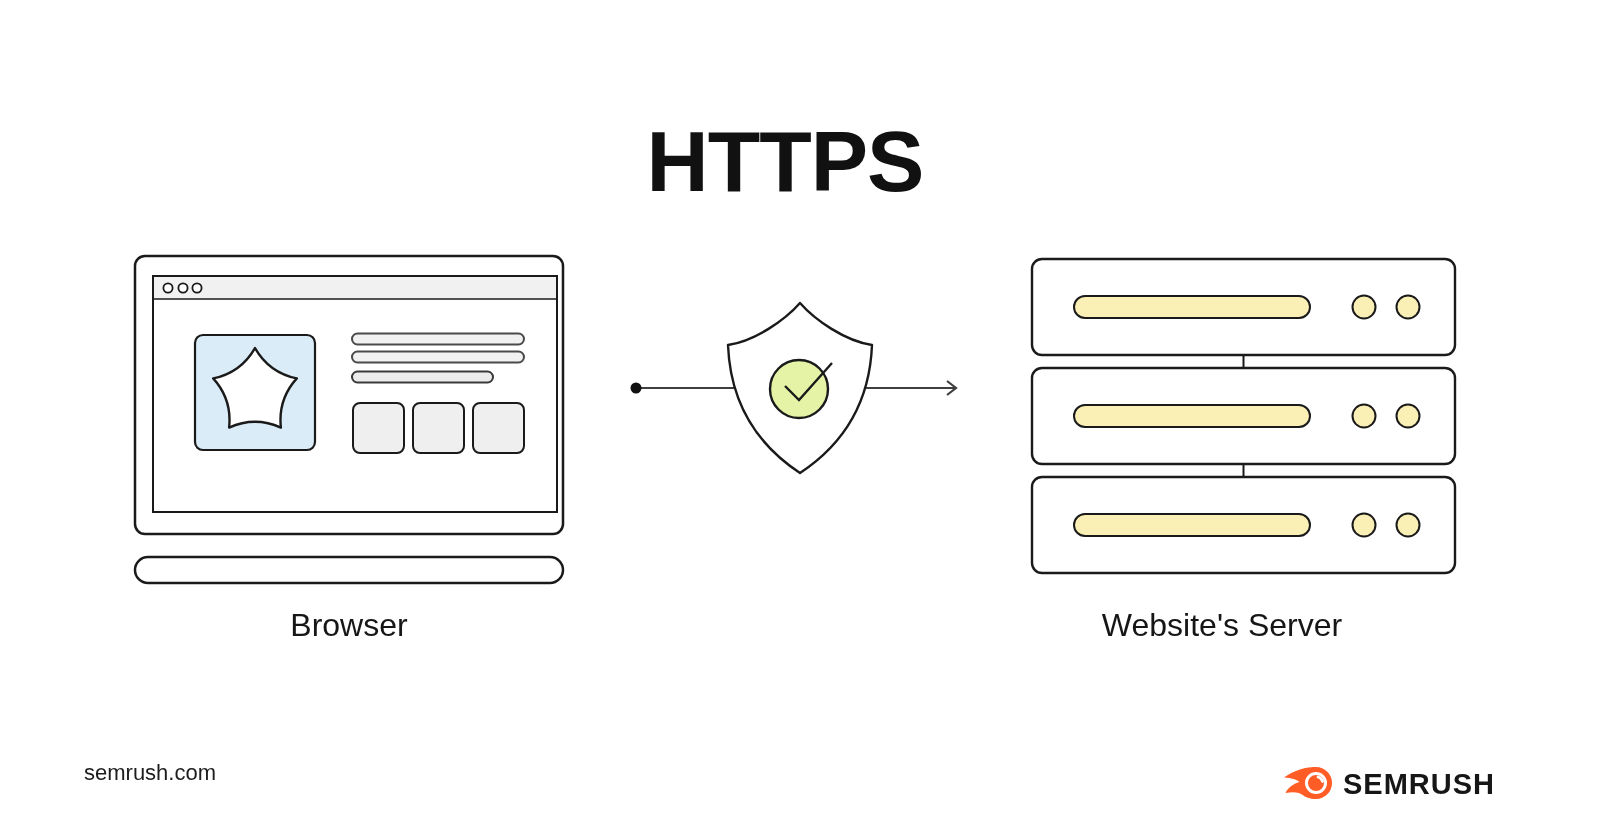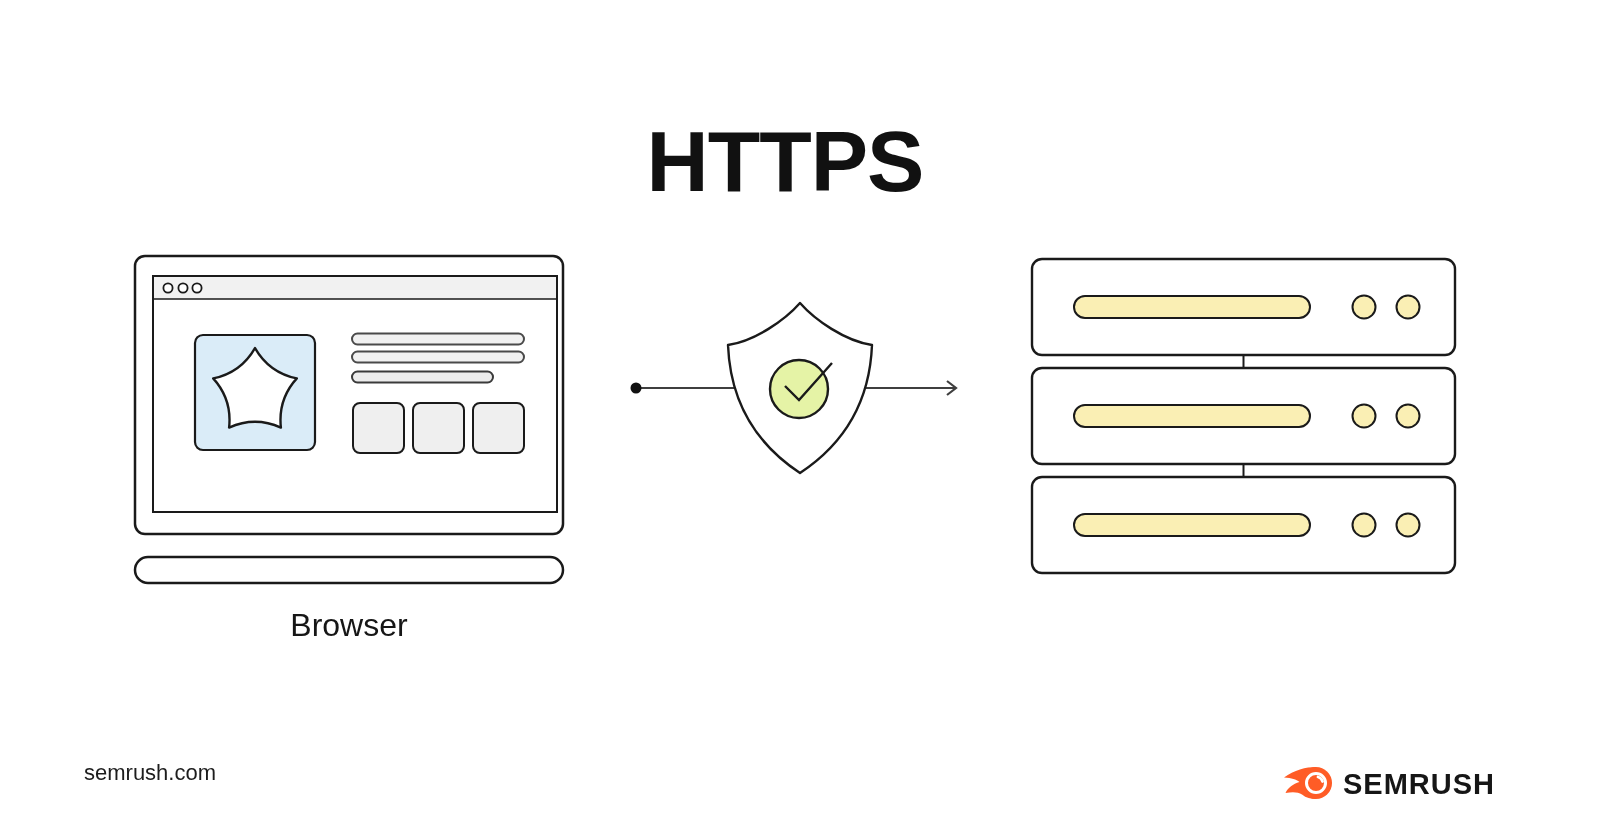--- a/index.html
+++ b/index.html
@@ -89,20 +89,21 @@
     </g>
     <g>
       <rect x="4" y="222" width="423" height="96" rx="10" fill="#fff" stroke="var(--c-outline)" stroke-width="2.4"></rect>
       <rect x="46" y="259" width="236" height="22" rx="11" fill="var(--c-pale-yellow)" stroke="var(--c-outline)" stroke-width="2"></rect>
       <circle cx="336" cy="270" r="11.5" fill="var(--c-pale-yellow)" stroke="var(--c-outline)" stroke-width="2"></circle>
       <circle cx="380" cy="270" r="11.5" fill="var(--c-pale-yellow)" stroke="var(--c-outline)" stroke-width="2"></circle>
     </g>
   </svg>
 
   <div class="node-label label-browser">Browser</div>
+  <div class="node-label label-server">Website's Server</div>
 
   <div class="footer-site">semrush.com</div>
 
   <div class="brand-logo">
     <svg width="52" height="38" viewBox="0 0 52 38">
       <path d="M34 3 C24 3 12 6 2 13.5 C10 14 14 15.5 17.5 18 C11 20 6 23.5 3.5 29 C11 27.5 16 28 20 30.5 C24 34 29 35 34 35 Z" fill="var(--c-brand-orange)"></path>
       <circle cx="34" cy="19" r="16" fill="var(--c-brand-orange)"></circle>
       <circle cx="34" cy="19" r="9.5" fill="none" stroke="#fff" stroke-width="3"></circle>
       <path d="M36 13 A6 6 0 0 1 40.5 17.5" fill="none" stroke="#fff" stroke-width="2.8" stroke-linecap="round"></path>
     </svg>

